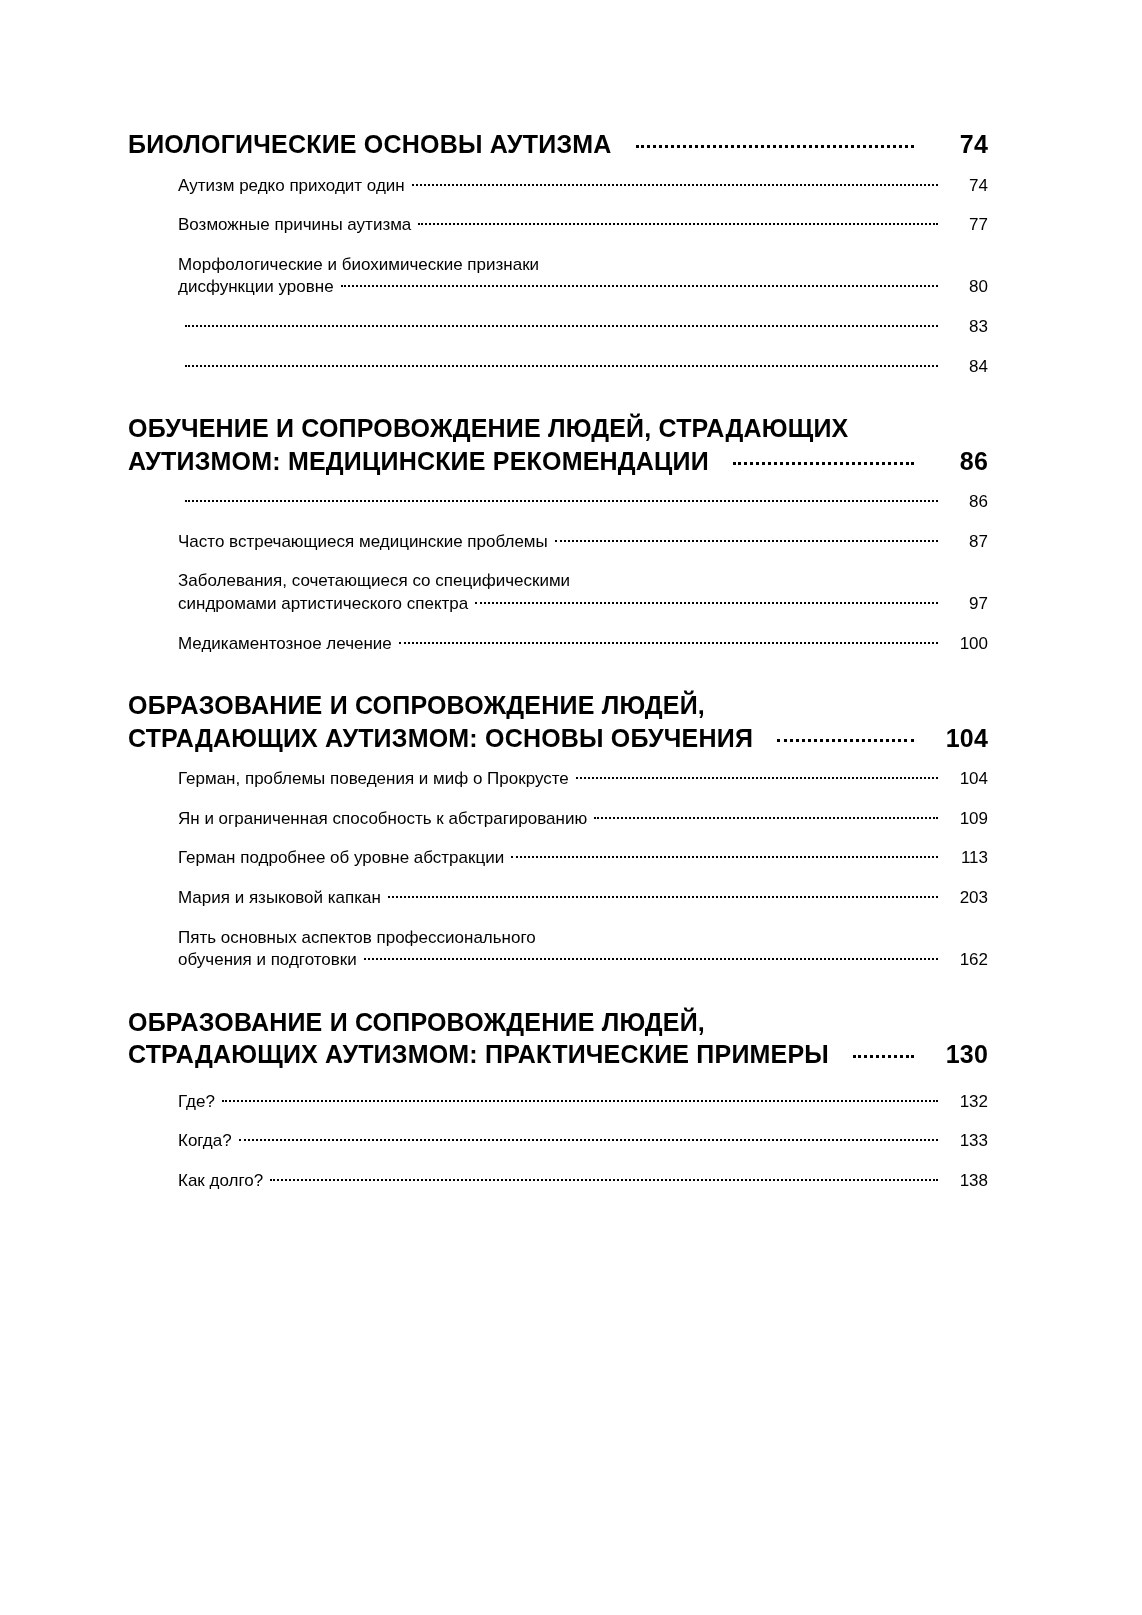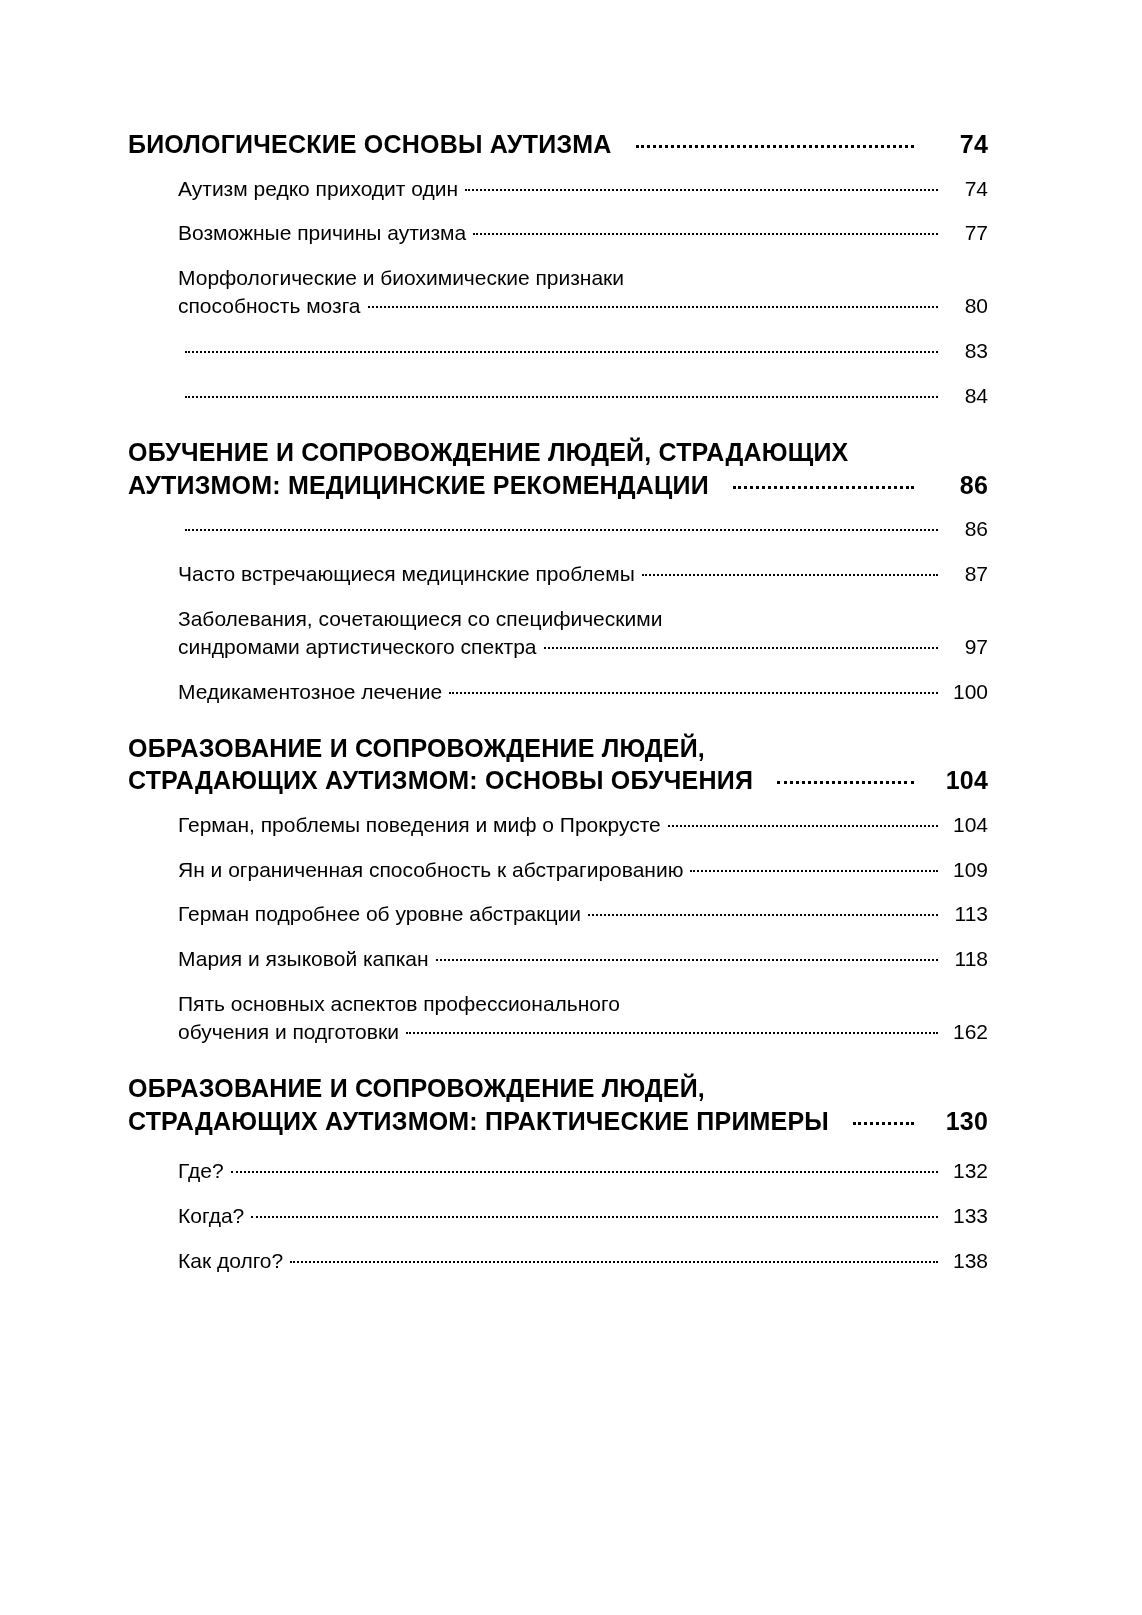--- a/index.html
+++ b/index.html
@@ -31,21 +31,21 @@
   }
   .section {
     margin-bottom: 0px;
   }
   
   .chapter {
     font-weight: bold;
     font-size: 25px;
     line-height: 1.30;
     letter-spacing: 0.2px;
-    margin-top: 26px;
+    margin-top: 34px;
     margin-bottom: 14px;
   }
   .chapter.first { margin-top: 0; }
 
   .chapter .rowline {
     display: flex;
     align-items: baseline;
     width: 100%;
     gap: 20px;
   }
@@ -65,21 +65,21 @@
     min-width: 52px;
   }
   
   .chapter .line1 {
     display: block;
     white-space: pre-wrap;
   }
 
   
   .entry {
-    font-size: 21px;
+    font-size: 17px;
     line-height: 1.33;
     margin: 0 0 17px 0;
     padding-left: 50px;
   }
   .entry .rowline {
     display: flex;
     align-items: baseline;
     width: 100%;
   }
   .entry .title { white-space: pre-wrap; }
@@ -129,21 +129,21 @@
         <div class="rowline">
           <span class="title">Возможные причины аутизма</span>
           <span class="leader"></span>
           <span class="pagenum">77</span>
         </div>
       </div>
 
       <div class="entry">
         <span class="line1">Морфологические и биохимические признаки</span>
         <div class="rowline">
-          <span class="title">способность мозга</span>
+          <span class="title">дисфункции уровне</span>
           <span class="leader"></span>
           <span class="pagenum">80</span>
         </div>
       </div>
 
 
       <div class="entry">
         <div class="rowline">
           <span class="leader"></span>
           <span class="pagenum">83</span>
@@ -232,21 +232,21 @@
           <span class="title">Герман подробнее об уровне абстракции</span>
           <span class="leader"></span>
           <span class="pagenum">113</span>
         </div>
       </div>
 
       <div class="entry">
         <div class="rowline">
           <span class="title">Мария и языковой капкан</span>
           <span class="leader"></span>
-          <span class="pagenum">118</span>
+          <span class="pagenum">203</span>
         </div>
       </div>
 
       <div class="entry">
         <span class="line1">Пять основных аспектов профессионального</span>
         <div class="rowline">
           <span class="title">обучения и подготовки</span>
           <span class="leader"></span>
           <span class="pagenum">162</span>
         </div>

